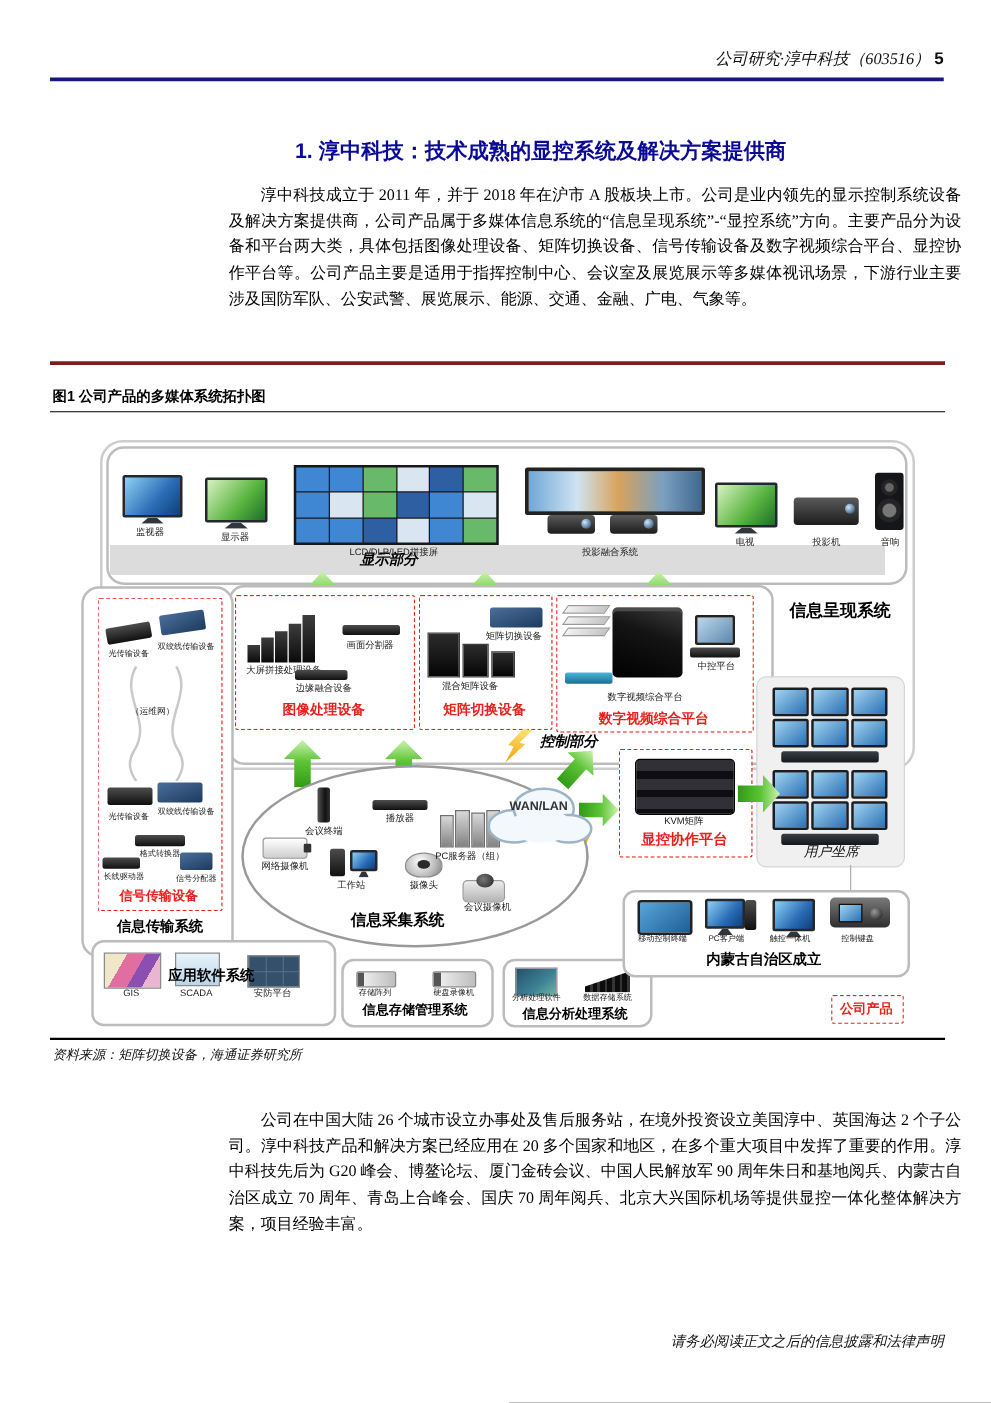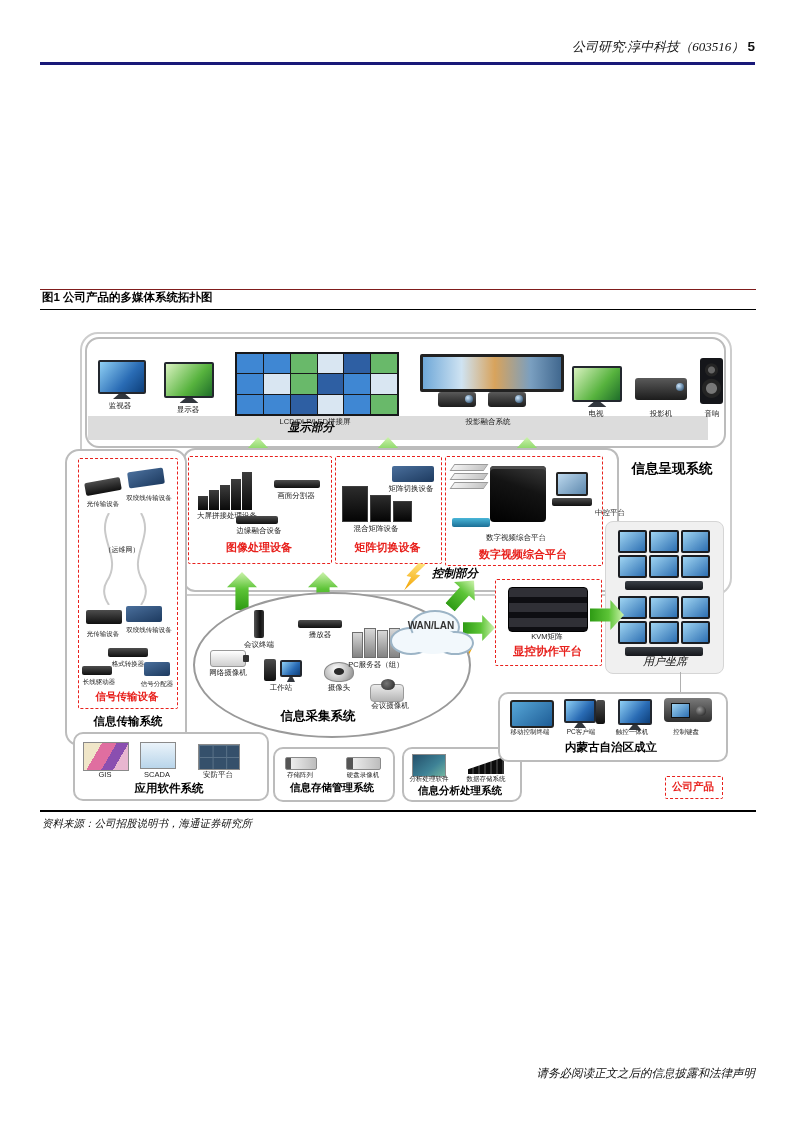--- a/index.html
+++ b/index.html
@@ -13,22 +13,22 @@
   .hdr-right{position:absolute;right:38px;top:38px;font-family:"Liberation Serif",serif;font-style:italic;font-size:13px;color:#111;}
   .hdr-right b{font-style:normal;font-family:"Liberation Sans",sans-serif;font-size:13.5px;}
   .hdr-rule{position:absolute;left:40px;right:38px;top:62px;height:3px;background:#181878;}
   
   .sec-title{position:absolute;left:236px;top:98px;width:530px;font-size:17px;font-weight:bold;color:#0a0a96;}
   .para{position:absolute;left:183px;width:586px;font-family:"Liberation Serif",serif;font-size:12.8px;
         line-height:1.62;color:#000;text-align:justify;text-indent:2em;margin:0;}
   .page-footer{position:absolute;right:38px;top:1066px;font-family:"Liberation Serif",serif;font-style:italic;font-size:11.5px;color:#111;}
   
   .figure{position:absolute;left:40px;top:289px;width:716px;}
-  .fig-cap{border-top:1px solid #7f1d1d;border-bottom:1.5px solid #000;font-size:11.5px;font-weight:bold;
-           padding:0 2px 4px 2px;color:#000;}
+  .fig-cap{border-top:3px solid #7f1d1d;border-bottom:1.5px solid #000;font-size:11.5px;font-weight:bold;
+           padding:18px 2px 4px 2px;color:#000;}
   .diagram{position:relative;height:500px;background:#fff;}
   .fig-src{border-top:2.5px solid #000;padding:5px 0 3px 2px;font-family:"Liberation Serif",serif;
            font-style:italic;font-size:10.5px;color:#111;}
   
   .obox{position:absolute;border:2px solid #bcbcbc;border-radius:12px;background:#fff;}
   .rbox{position:absolute;border:1.6px dashed #e8211d;border-radius:2px;}
   .lbl{position:absolute;font-size:7.5px;color:#222;text-align:center;line-height:1.15;}
   .rt{position:absolute;color:#e8211d;font-weight:bold;font-size:11px;text-align:center;}
   .st{position:absolute;font-weight:bold;font-size:11.5px;color:#000;text-align:center;}
   .ga{position:absolute;background:linear-gradient(180deg,#cdf3ad 0%,#5dc437 45%,#2e9b14 100%);
@@ -103,20 +103,22 @@
 <body>
 
 <div class="page">
 
   <div class="hdr-right">
     <span>公司研究·淳中科技（603516）</span>
     <b>5</b>
   </div>
   <div class="hdr-rule"></div>
 
+  <h1 class="sec-title">1. 淳中科技：技术成熟的显控系统及解决方案提供商</h1>
+  <p class="para" style="top:146px;">淳中科技成立于 2011 年，并于 2018 年在沪市 A 股板块上市。公司是业内领先的显示控制系统设备及解决方案提供商，公司产品属于多媒体信息系统的“信息呈现系统”-“显控系统”方向。主要产品分为设备和平台两大类，具体包括图像处理设备、矩阵切换设备、信号传输设备及数字视频综合平台、显控协作平台等。公司产品主要是适用于指挥控制中心、会议室及展览展示等多媒体视讯场景，下游行业主要涉及国防军队、公安武警、展览展示、能源、交通、金融、广电、气象等。</p>
 
   <div class="figure">
     <div class="fig-cap">图1  公司产品的多媒体系统拓扑图</div>
 
     <div class="diagram">
 
       <div class="obox" style="left:40px;top:22px;width:648px;height:260px;border-radius:18px;border-color:#cdcdcd;"></div>
 
       <div class="obox" style="left:45px;top:27px;width:637px;height:107px;border-radius:14px;"></div>
       <div class="abs" style="left:48px;top:106px;width:620px;height:24px;background:#dcdcdc;"></div>
@@ -200,21 +202,21 @@
       <div class="rbox" style="left:405px;top:146px;width:156px;height:108px;"></div>
       <div class="trays" style="left:412px;top:154px;width:34px;">
           <i></i>
           <i></i>
           <i></i>
         </div>
       <div class="fbar cyan" style="left:412px;top:208px;width:38px;height:9px;"></div>
       <div class="bigcube" style="left:450px;top:156px;width:56px;height:56px;"></div>
       <div class="tabdev" style="left:516px;top:162px;width:28px;height:20px;"></div>
       <div class="fbar" style="left:512px;top:188px;width:40px;height:8px;"></div>
-      <div class="lbl" style="left:506px;top:199px;width:54px;padding-left:37px;">中控平台</div>
+      <div class="lbl" style="left:506px;top:199px;width:54px;">中控平台</div>
       <div class="lbl" style="left:428px;top:224px;width:96px;">数字视频综合平台</div>
       <div class="rt" style="left:407px;top:237px;width:152px;">数字视频综合平台</div>
 
       <div class="st" style="left:577px;top:150px;width:110px;font-size:13.5px;">信息呈现系统</div>
 
       <div class="abs" style="left:565px;top:211px;width:117px;height:151px;background:#f0f0f0;border:1px solid #d5d5d5;border-radius:8px;"></div>
       <div class="mwall" style="left:578px;top:220px;width:92px;height:60px;">
         <div class="wgrid">
             <i></i>
             <i></i>
@@ -308,21 +310,21 @@
       <div class="rt" style="left:42px;top:380px;width:90px;font-size:10.5px;">信号传输设备</div>
       <div class="st" style="left:40px;top:404px;width:96px;">信息传输系统</div>
 
       <div class="obox" style="left:33px;top:422px;width:192px;height:65px;border-radius:10px;"></div>
       <div class="shot gis" style="left:43px;top:432px;width:44px;height:27px;"></div>
       <div class="lbl" style="left:43px;top:461px;width:44px;">GIS</div>
       <div class="shot scada" style="left:100px;top:432px;width:34px;height:25px;"></div>
       <div class="lbl" style="left:92px;top:461px;width:50px;">SCADA</div>
       <div class="shot sec" style="left:158px;top:434px;width:40px;height:24px;"></div>
       <div class="lbl" style="left:150px;top:461px;width:56px;">安防平台</div>
-      <div class="st" style="left:33px;top:471px;width:192px;">应用软件系统</div>
+      <div class="st" style="left:33px;top:443px;width:192px;">应用软件系统</div>
 
       <div class="obox" style="left:233px;top:437px;width:118px;height:51px;border-radius:10px;"></div>
       <div class="tray" style="left:245px;top:447px;width:30px;height:11px;"></div>
       <div class="lbl" style="left:236px;top:461px;width:48px;font-size:6.5px;">存储阵列</div>
       <div class="tray" style="left:306px;top:447px;width:33px;height:11px;"></div>
       <div class="lbl" style="left:296px;top:461px;width:54px;font-size:6.5px;">硬盘录像机</div>
       <div class="st" style="left:233px;top:471px;width:118px;font-size:10.5px;">信息存储管理系统</div>
 
       <div class="obox" style="left:362px;top:437px;width:116px;height:51px;border-radius:10px;"></div>
       <div class="shot ana" style="left:372px;top:444px;width:32px;height:21px;"></div>
@@ -345,18 +347,19 @@
       <div class="lbl" style="left:566px;top:418px;width:52px;font-size:6.5px;">触控一体机</div>
       <div class="kpad" style="left:624px;top:388px;width:48px;height:24px;"></div>
       <div class="lbl" style="left:618px;top:418px;width:56px;font-size:6.5px;">控制键盘</div>
       <div class="st" style="left:458px;top:430px;width:226px;">内蒙古自治区成立</div>
       <div class="conn" style="left:640px;top:362px;height:20px;"></div>
 
       <div class="rbox" style="left:625px;top:466px;width:56px;height:21px;"></div>
       <div class="rt" style="left:625px;top:470px;width:56px;font-size:10.5px;">公司产品</div>
     </div>
 
-    <div class="fig-src">资料来源：公司招股说明书，海通证券研究所</div>
+    <div class="fig-src">资料来源：矩阵切换设备，海通证券研究所</div>
   </div>
 
+  <p class="para" style="top:886px;">公司在中国大陆 26 个城市设立办事处及售后服务站，在境外投资设立美国淳中、英国海达 2 个子公司。淳中科技产品和解决方案已经应用在 20 多个国家和地区，在多个重大项目中发挥了重要的作用。淳中科技先后为 G20 峰会、博鳌论坛、厦门金砖会议、中国人民解放军 90 周年朱日和基地阅兵、内蒙古自治区成立 70 周年、青岛上合峰会、国庆 70 周年阅兵、北京大兴国际机场等提供显控一体化整体解决方案，项目经验丰富。</p>
 
   <div class="page-footer">请务必阅读正文之后的信息披露和法律声明</div>
 </div>
 
 </body></html>

